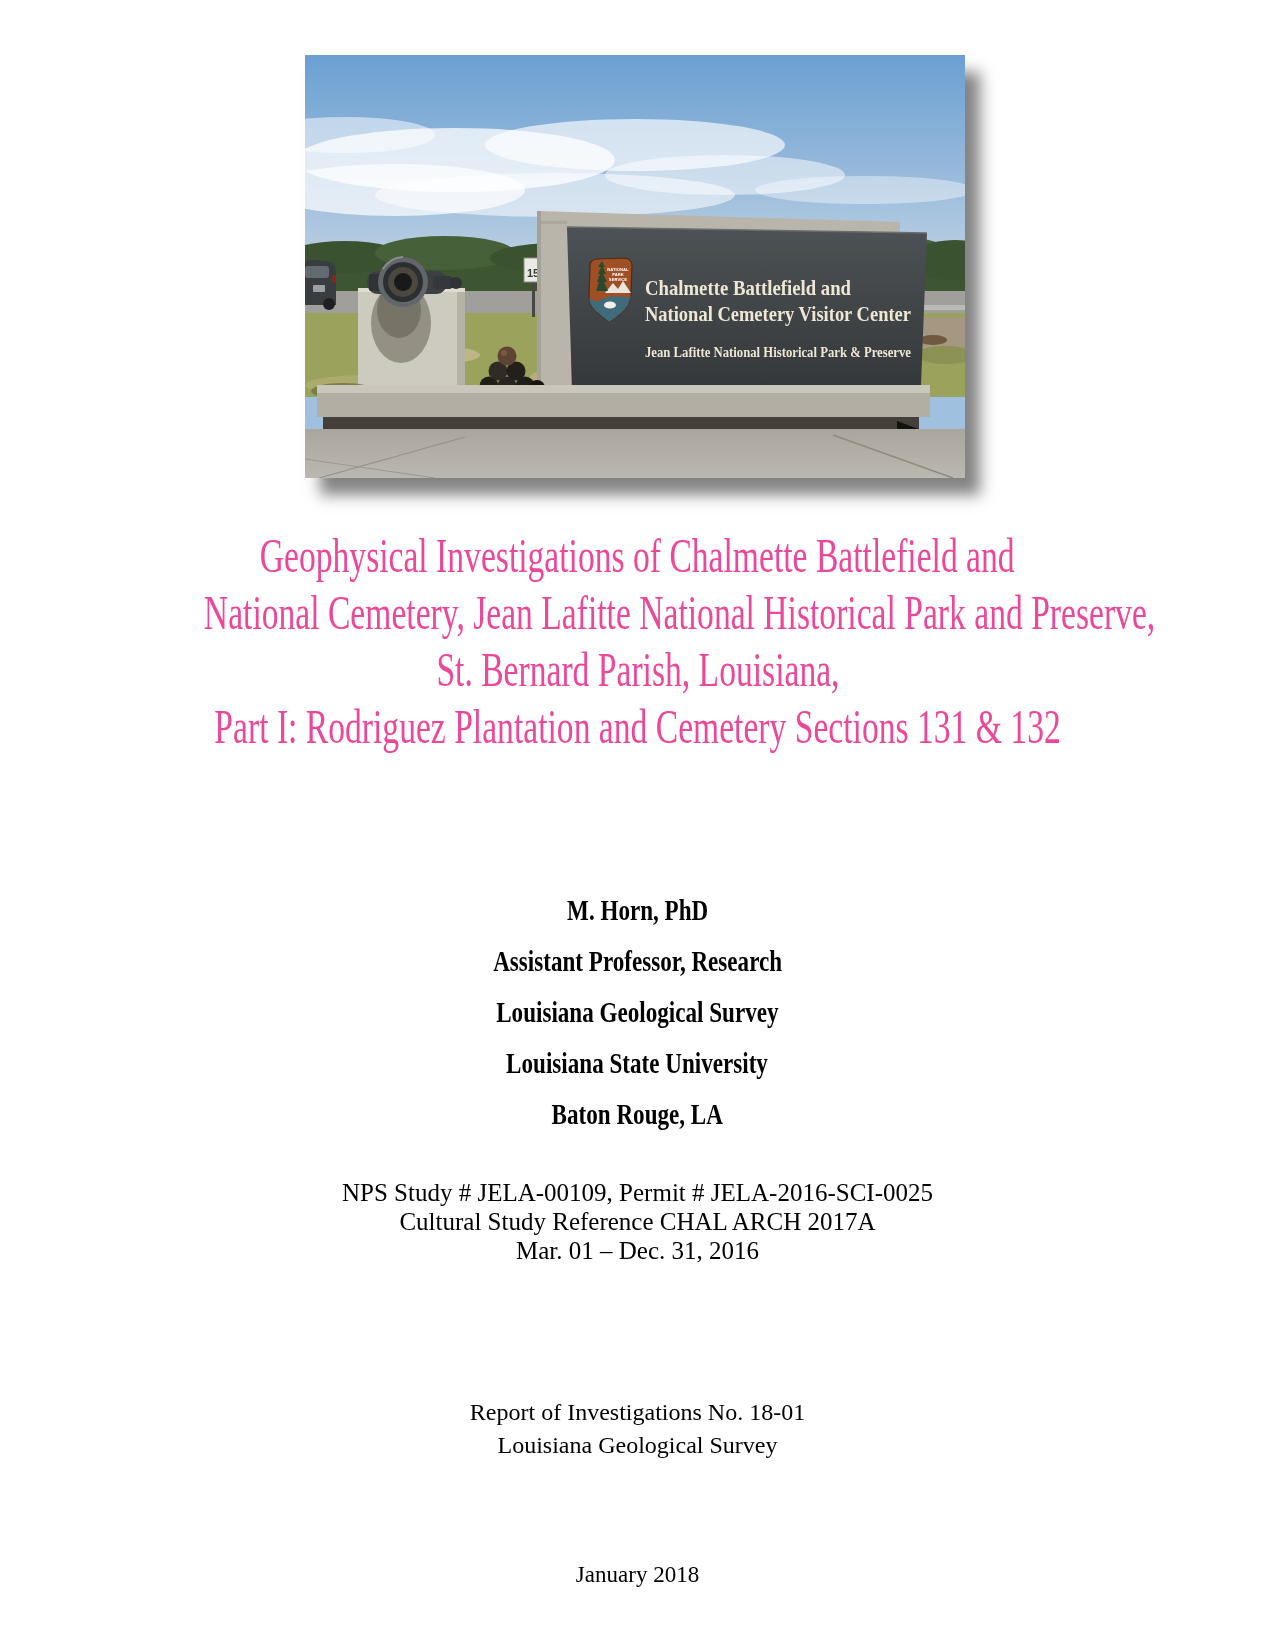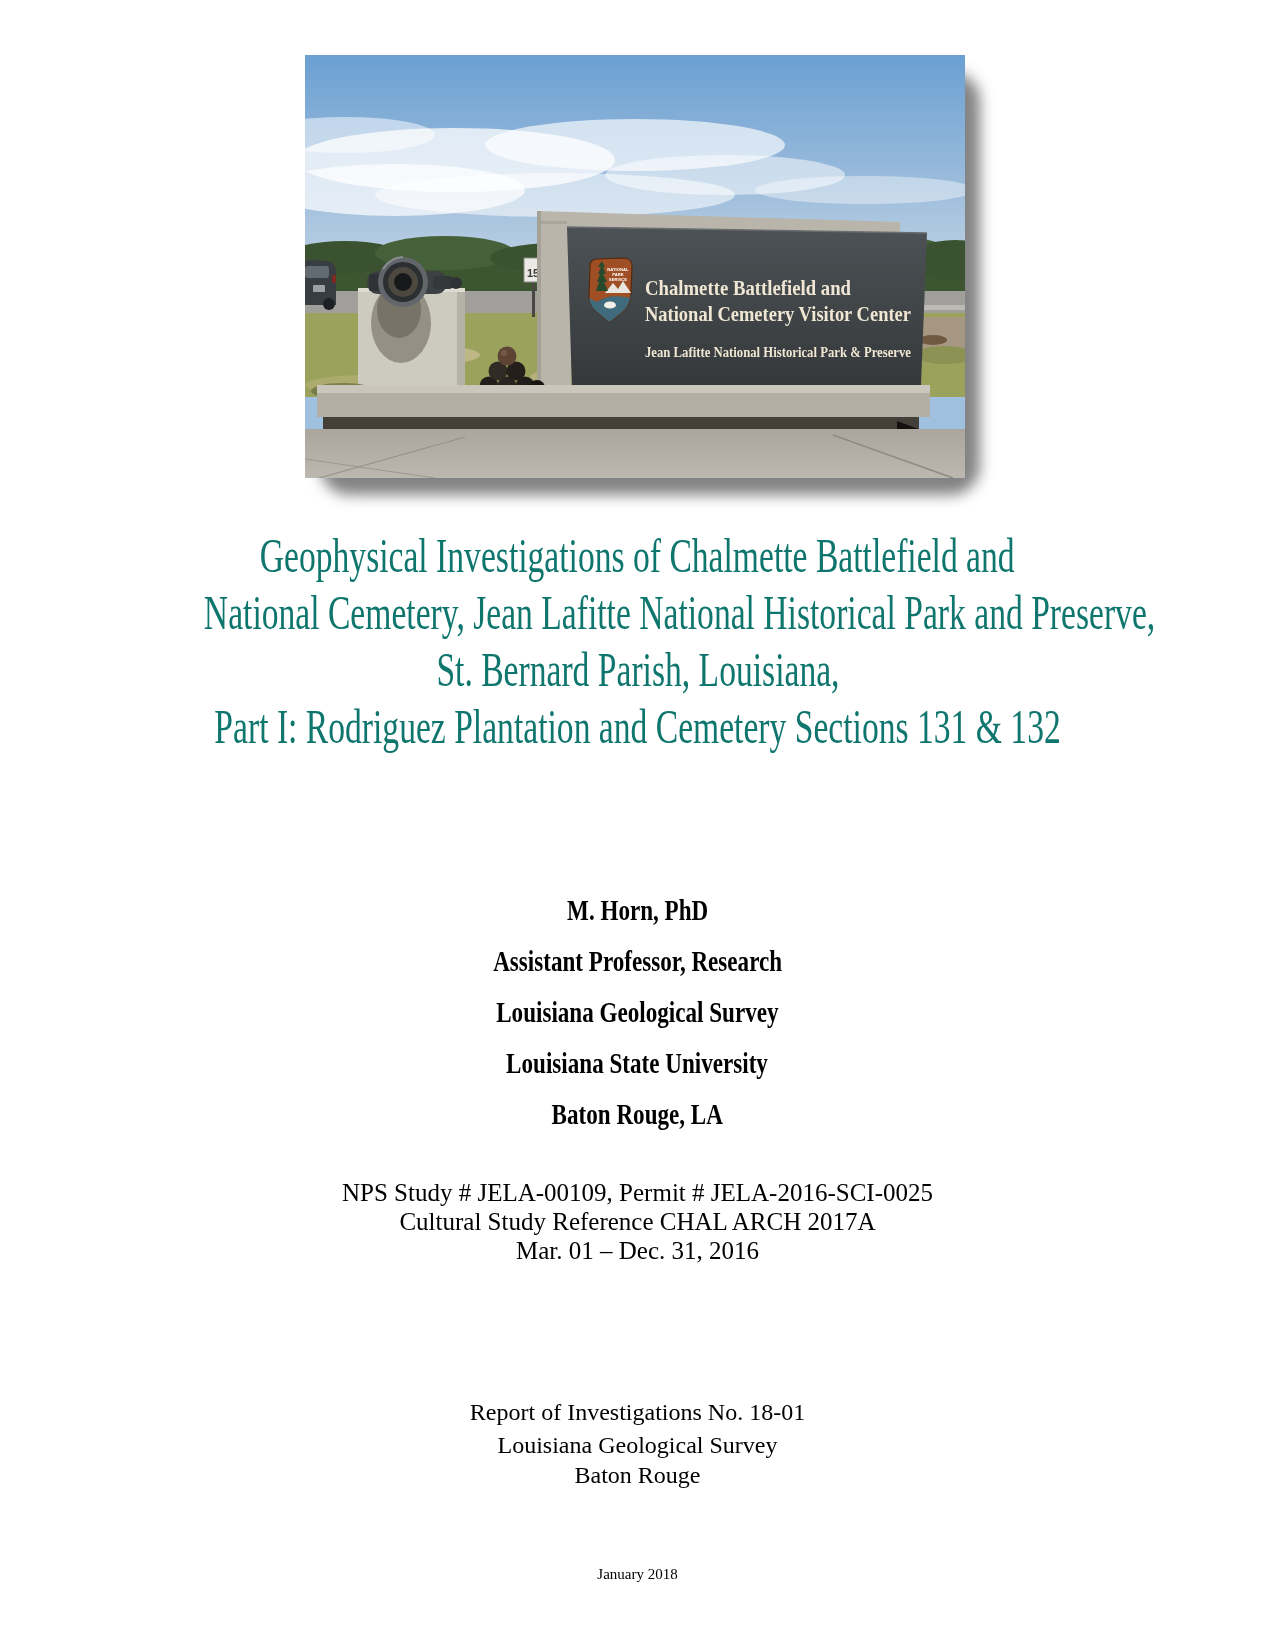--- a/index.html
+++ b/index.html
@@ -12,44 +12,43 @@
     overflow:hidden;
   }
   .page{position:absolute;inset:0;}
 
   
   .photo{
     position:absolute;left:305px;top:55px;width:660px;height:423px;
     margin:0;padding:0;
     box-shadow:15px 17px 14px rgba(30,30,30,.55);
     background:#9fc0de;
-    border-radius:29px;
   }
   .photo svg{display:block;}
 
   
   .title-block{position:absolute;left:0;right:0;top:527px;text-align:center;}
-  .t-line{display:block;line-height:57px;font-size:48px;color:#0f766e;white-space:nowrap;}
+  .t-line{display:block;line-height:57px;font-size:48px;color:#ec4899;white-space:nowrap;}
   .t-line > span{display:inline-block;transform:scaleX(.70);transform-origin:50% 50%;}
 
   .author-block{position:absolute;left:0;right:0;top:884px;text-align:center;font-weight:bold;}
   .a-line{display:block;line-height:51px;font-size:30px;color:#000;white-space:nowrap;}
   .a-line > span{display:inline-block;transform:scaleX(.77);transform-origin:50% 50%;}
 
   .study-block{position:absolute;left:0;right:0;top:1178px;text-align:center;}
   .s-line{display:block;line-height:29px;font-size:25px;color:#000;white-space:nowrap;}
 
   .report-line{position:absolute;left:0;right:0;top:1354px;text-align:center;
     font-size:24px;line-height:28px;color:#000;margin-top:44px;}
 
   .publisher-block{position:absolute;left:0;right:0;top:1430px;text-align:center;}
   .p-line{display:block;line-height:30px;font-size:24px;color:#000;white-space:nowrap;}
 
   .date-line{position:absolute;left:0;right:0;top:1561px;text-align:center;
-    font-size:15px;line-height:27px;color:#000;}
+    font-size:23px;line-height:27px;color:#000;}
 
   .sign-text{font-family:"Liberation Serif", serif;font-weight:bold;fill:#efe7d3;}
   .logo-text{font-family:"Liberation Sans", sans-serif;font-weight:bold;fill:#ffffff;}
 </style>
 </head>
 <body>
 
 <div class="page">
 
   <figure class="photo">
@@ -210,18 +209,17 @@
   <section class="study-block">
     <div class="s-line">NPS Study # JELA-00109, Permit # JELA-2016-SCI-0025</div>
     <div class="s-line">Cultural Study Reference CHAL ARCH 2017A</div>
     <div class="s-line">Mar. 01 – Dec. 31, 2016</div>
   </section>
 
   <div class="report-line">Report of Investigations No. 18-01</div>
 
   <section class="publisher-block">
     <div class="p-line">Louisiana Geological Survey</div>
-    <div class="p-line">Baton Rouge</div>
   </section>
 
   <div class="date-line">January 2018</div>
 
 </div>
 
 </body></html>

